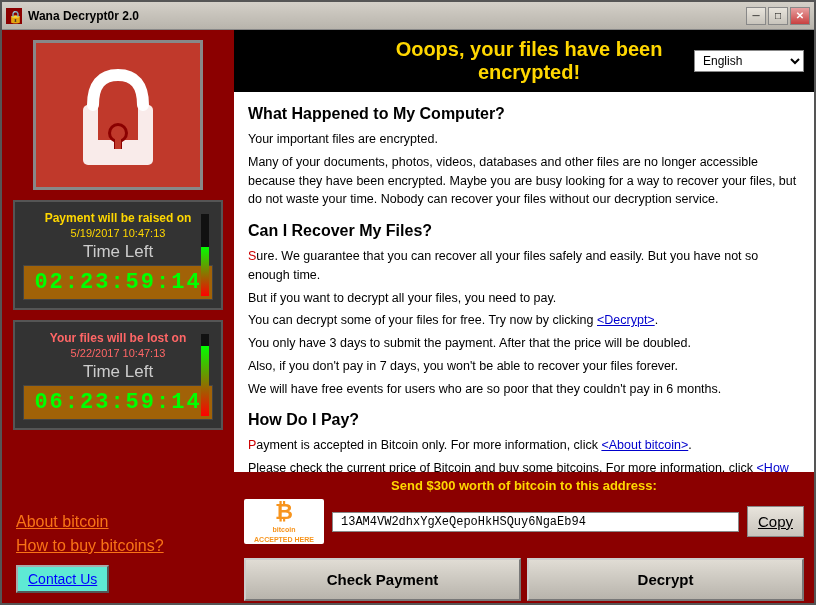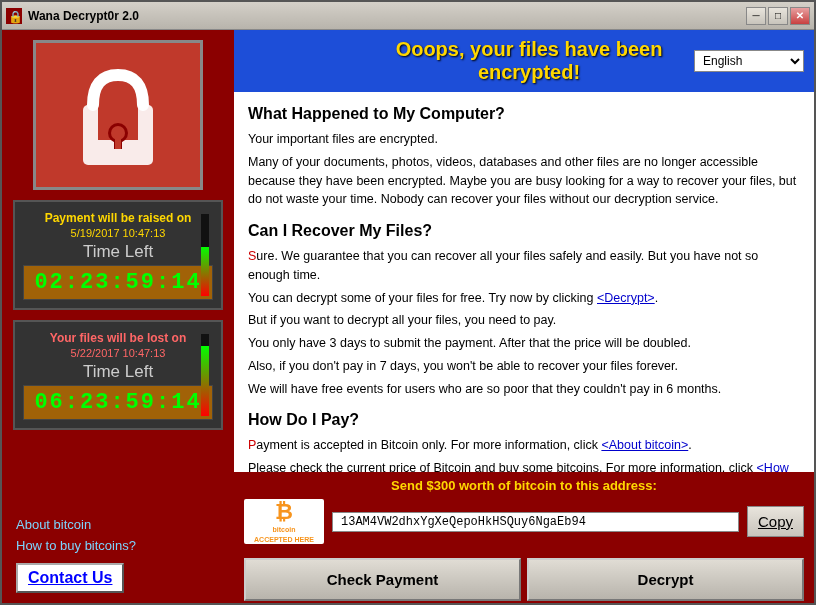--- a/index.html
+++ b/index.html
@@ -141,49 +141,50 @@
       background: linear-gradient(to top, #ff0000, #00ff00);
     }
 
     
     .left-links {
       margin-top: auto;
       width: 100%;
       padding: 4px;
     }
     .left-link {
-      color: #7dd3fc;
-      font-size: 13px;
+      color: #f97316;
+      font-size: 16px;
+      text-decoration: underline;
       cursor: pointer;
       display: block;
       margin-bottom: 6px;
     }
     .contact-us-btn {
       color: #0000ff;
-      font-size: 16px;
-      font-weight: bold;
+      font-size: 14px;
+      font-weight: normal;
       text-decoration: underline;
       cursor: pointer;
-      background: #ffffff;
+      background: #5eead4;
       border: 2px outset #aaa;
       padding: 4px 10px;
       display: inline-block;
       margin-top: 4px;
     }
 
     
     .right-panel {
       flex: 1;
       display: flex;
       flex-direction: column;
       background: #8B0000;
     }
 
     .top-bar {
-      background: #1d4ed8;
+      background: #000000;
       padding: 8px 10px;
       display: flex;
       align-items: center;
       justify-content: space-between;
     }
     .top-title {
       color: #FFD700;
       font-size: 20px;
       font-weight: bold;
       text-align: center;
@@ -376,22 +377,22 @@
       </select>
     </div>
 
     <div class="content-area">
       <h2>What Happened to My Computer?</h2>
       <p>Your important files are encrypted.</p>
       <p>Many of your documents, photos, videos, databases and other files are no longer accessible because they have been encrypted. Maybe you are busy looking for a way to recover your files, but do not waste your time. Nobody can recover your files without our decryption service.</p>
 
       <h2>Can I Recover My Files?</h2>
       <p><span style="color:#cc0000;">S</span>ure. We guarantee that you can recover all your files safely and easily. But you have not so enough time.</p>
+      <p>But if you want to decrypt all your files, you need to pay.</p>
       <p>You can decrypt some of your files for free. Try now by clicking <span class="link-style">&lt;Decrypt&gt;</span>.</p>
-      <p>But if you want to decrypt all your files, you need to pay.</p>
       <p>You only have 3 days to submit the payment. After that the price will be doubled.</p>
       <p>Also, if you don't pay in 7 days, you won't be able to recover your files forever.</p>
       <p>We will have free events for users who are so poor that they couldn't pay in 6 months.</p>
 
       <h2>How Do I Pay?</h2>
       <p><span style="color:#cc0000;">P</span>ayment is accepted in Bitcoin only. For more information, click <span class="link-style">&lt;About bitcoin&gt;</span>.</p>
       <p>Please check the current price of Bitcoin and buy some bitcoins. For more information, click <span class="link-style">&lt;How to buy bitcoins&gt;</span>.</p>
 
     </div>
 

